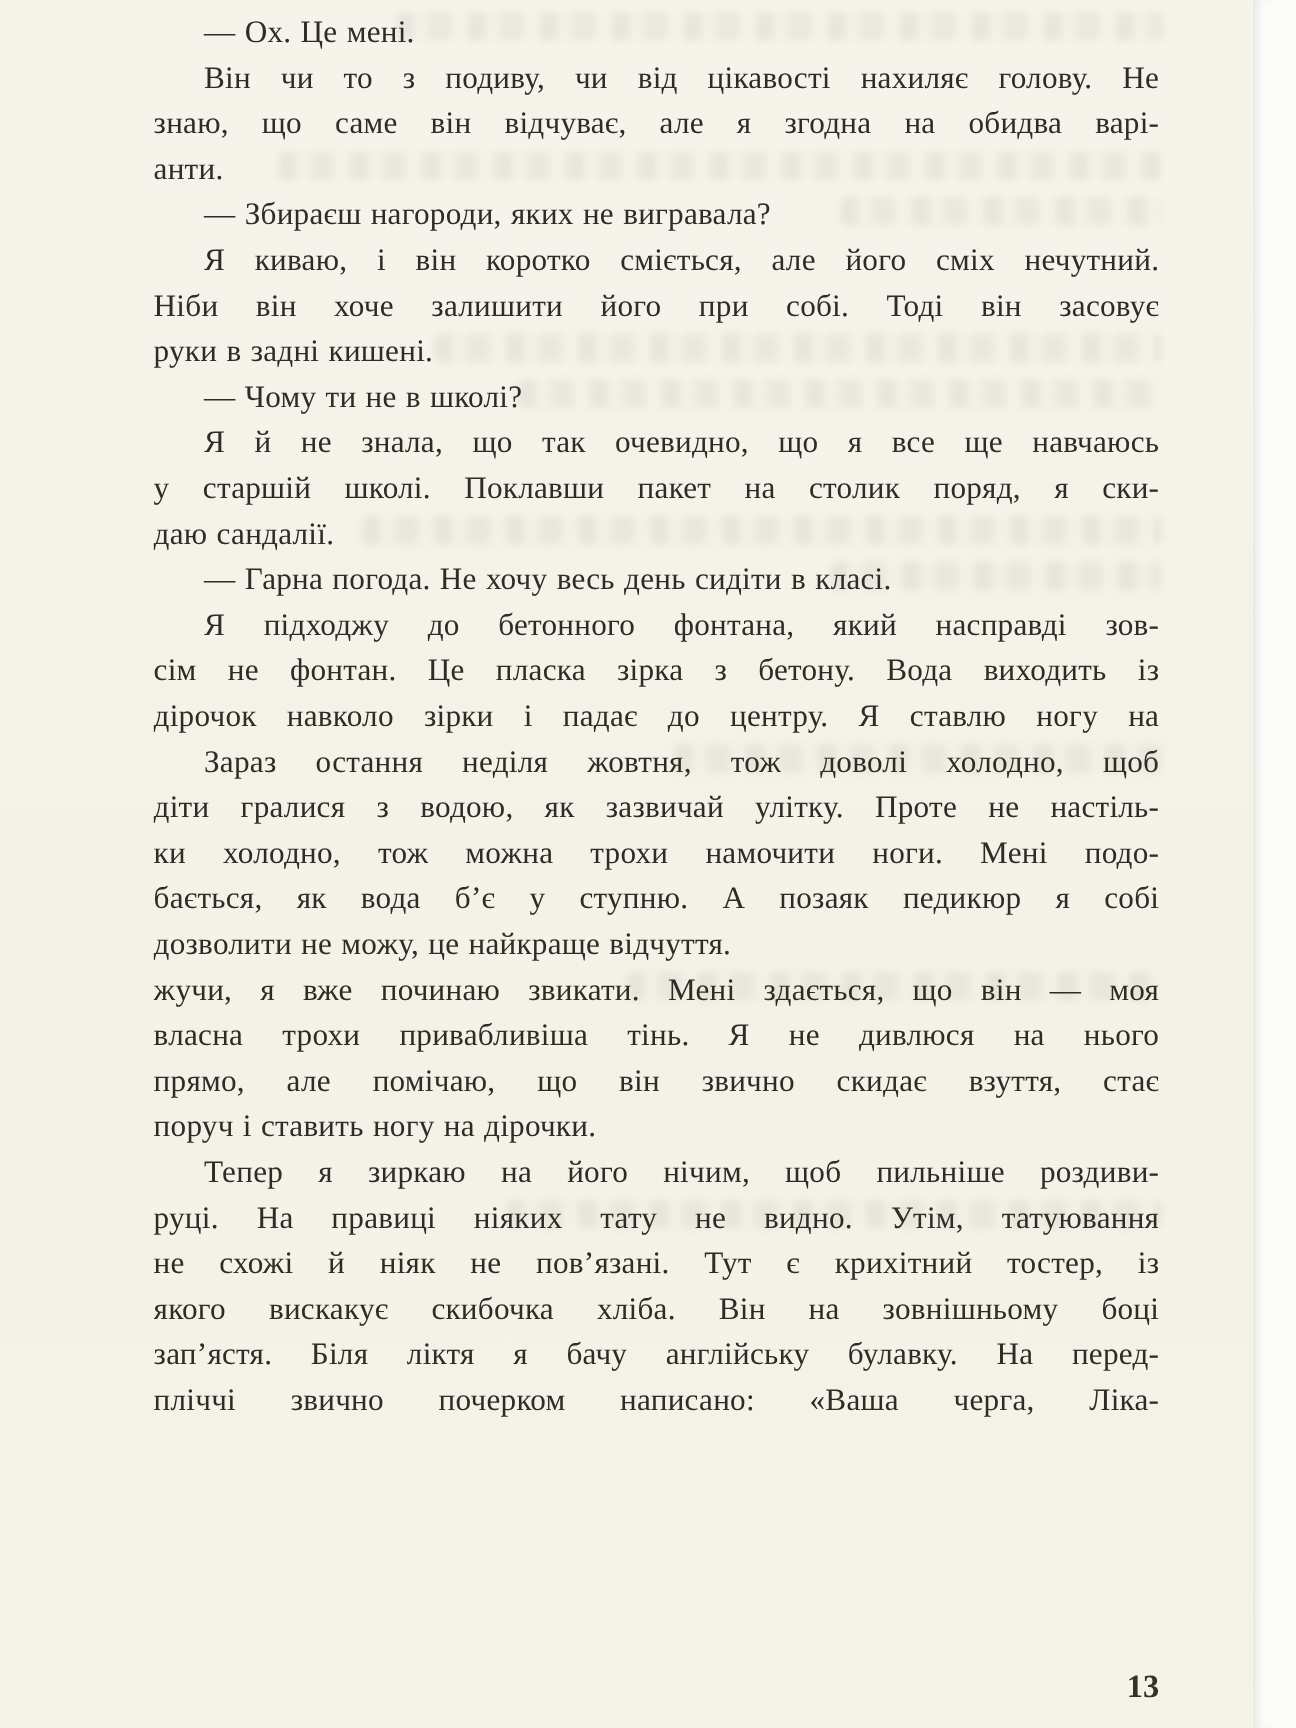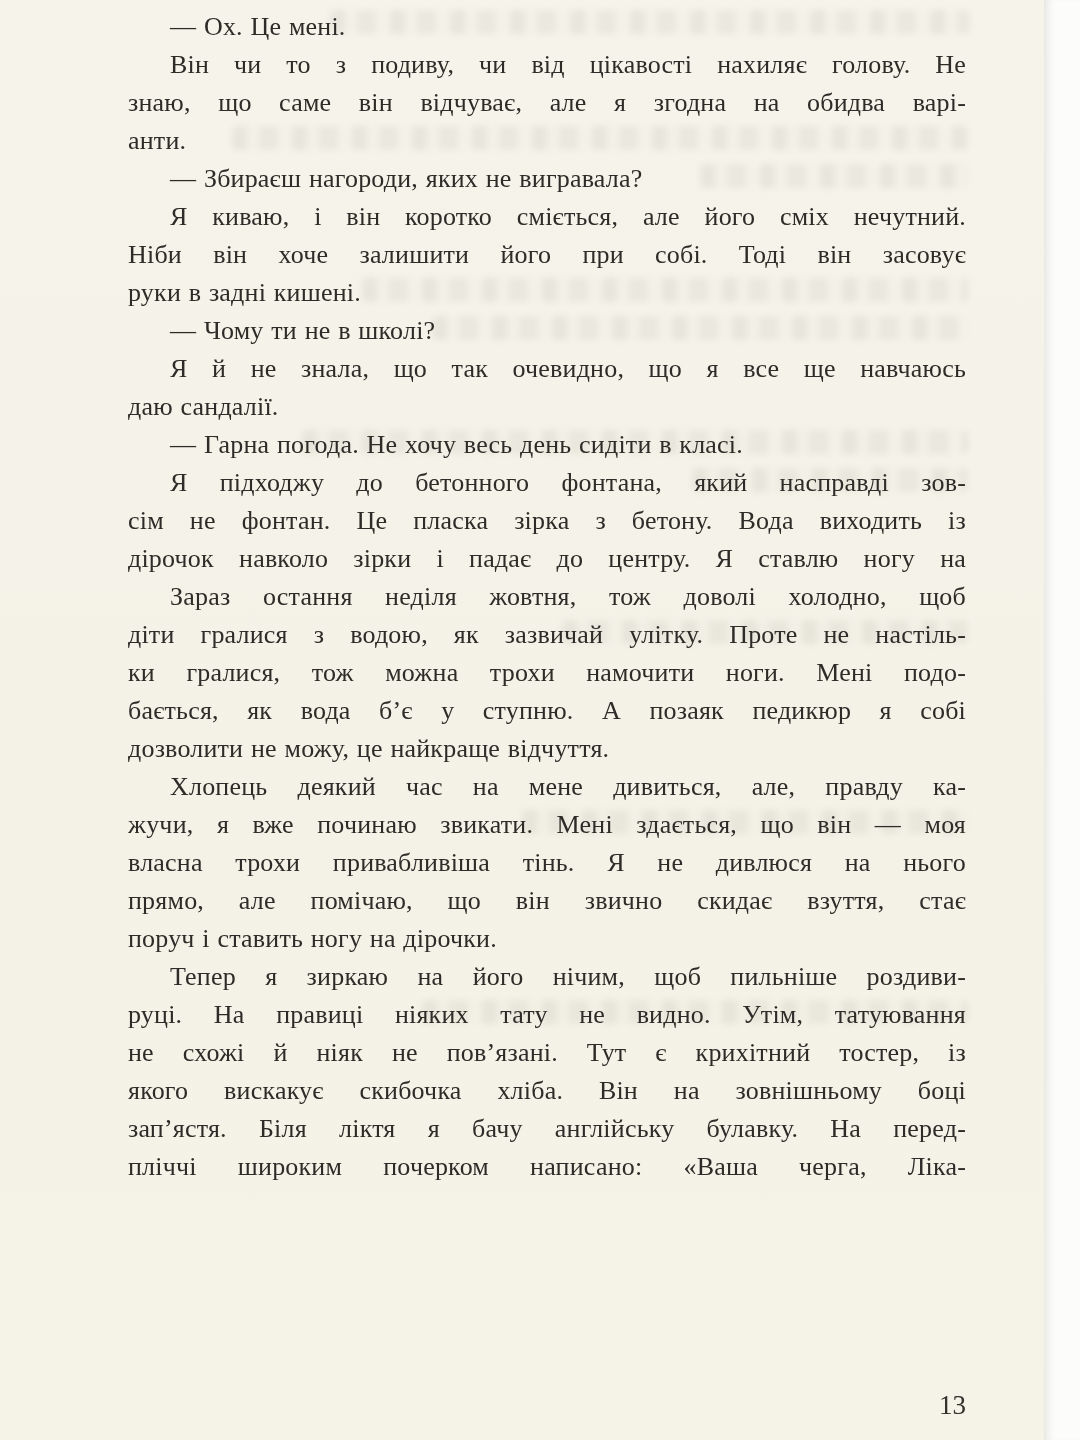--- a/index.html
+++ b/index.html
@@ -50,20 +50,21 @@
   .page-number {
     position: absolute;
     left: 128px;
     top: 1388px;
     width: 838px;
     text-align: right;
     font-size: 27px;
     line-height: 34px;
     color: #33312c;
     z-index: 2;
+    font-weight: bold;
   }
   
   .smudge {
     position: absolute;
     height: 24px;
     background: repeating-linear-gradient(90deg,
       rgba(118, 115, 104, 0.50) 0px, rgba(118, 115, 104, 0.50) 15px,
       rgba(118, 115, 104, 0.10) 15px, rgba(118, 115, 104, 0.10) 27px,
       rgba(118, 115, 104, 0.42) 27px, rgba(118, 115, 104, 0.42) 46px,
       rgba(118, 115, 104, 0.06) 46px, rgba(118, 115, 104, 0.06) 60px);
@@ -93,36 +94,36 @@
     <div class="line ind">— Ох. Це мені.</div>
     <div class="line ind j">Він чи то з подиву, чи від цікавості нахиляє голову. Не</div>
     <div class="line j">знаю, що саме він відчуває, але я згодна на обидва варі-</div>
     <div class="line">анти.</div>
     <div class="line ind">— Збираєш нагороди, яких не вигравала?</div>
     <div class="line ind j">Я киваю, і він коротко сміється, але його сміх нечутний.</div>
     <div class="line j">Ніби він хоче залишити його при собі. Тоді він засовує</div>
     <div class="line">руки в задні кишені.</div>
     <div class="line ind">— Чому ти не в школі?</div>
     <div class="line ind j">Я й не знала, що так очевидно, що я все ще навчаюсь</div>
+    <div class="line j">у старшій школі. Поклавши пакет на столик поряд, я ски-</div>
     <div class="line">даю сандалії.</div>
     <div class="line ind">— Гарна погода. Не хочу весь день сидіти в класі.</div>
     <div class="line ind j">Я підходжу до бетонного фонтана, який насправді зов-</div>
     <div class="line j">сім не фонтан. Це пласка зірка з бетону. Вода виходить із</div>
     <div class="line j">дірочок навколо зірки і падає до центру. Я ставлю ногу на</div>
     <div class="line ind j">Зараз остання неділя жовтня, тож доволі холодно, щоб</div>
     <div class="line j">діти гралися з водою, як зазвичай улітку. Проте не настіль-</div>
-    <div class="line j">ки гралися, тож можна трохи намочити ноги. Мені подо-</div>
+    <div class="line j">ки холодно, тож можна трохи намочити ноги. Мені подо-</div>
     <div class="line j">бається, як вода б’є у ступню. А позаяк педикюр я собі</div>
     <div class="line">дозволити не можу, це найкраще відчуття.</div>
-    <div class="line ind j">Хлопець деякий час на мене дивиться, але, правду ка-</div>
     <div class="line j">жучи, я вже починаю звикати. Мені здається, що він — моя</div>
     <div class="line j">власна трохи привабливіша тінь. Я не дивлюся на нього</div>
     <div class="line j">прямо, але помічаю, що він звично скидає взуття, стає</div>
     <div class="line">поруч і ставить ногу на дірочки.</div>
     <div class="line ind j">Тепер я зиркаю на його нічим, щоб пильніше роздиви-</div>
     <div class="line j">руці. На правиці ніяких тату не видно. Утім, татуювання</div>
     <div class="line j">не схожі й ніяк не пов’язані. Тут є крихітний тостер, із</div>
     <div class="line j">якого вискакує скибочка хліба. Він на зовнішньому боці</div>
     <div class="line j">зап’ястя. Біля ліктя я бачу англійську булавку. На перед-</div>
-    <div class="line j">пліччі широким почерком написано: «Ваша черга, Ліка-</div>
+    <div class="line j">пліччі звично почерком написано: «Ваша черга, Ліка-</div>
   </div>
 
 <div class="page-number">13</div>
 
 </body></html>

